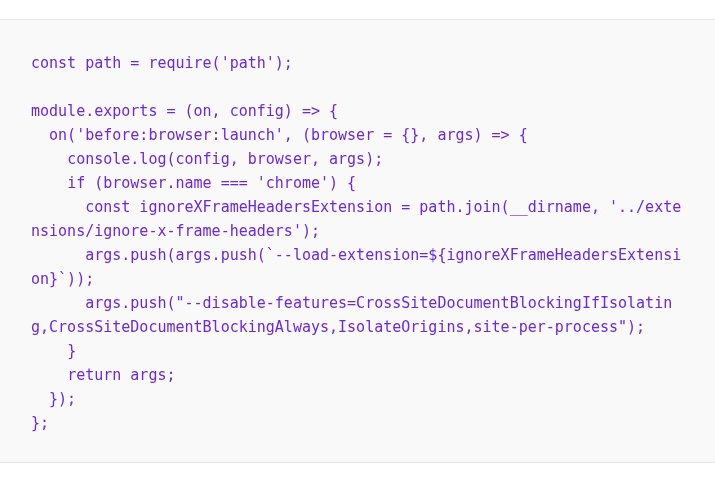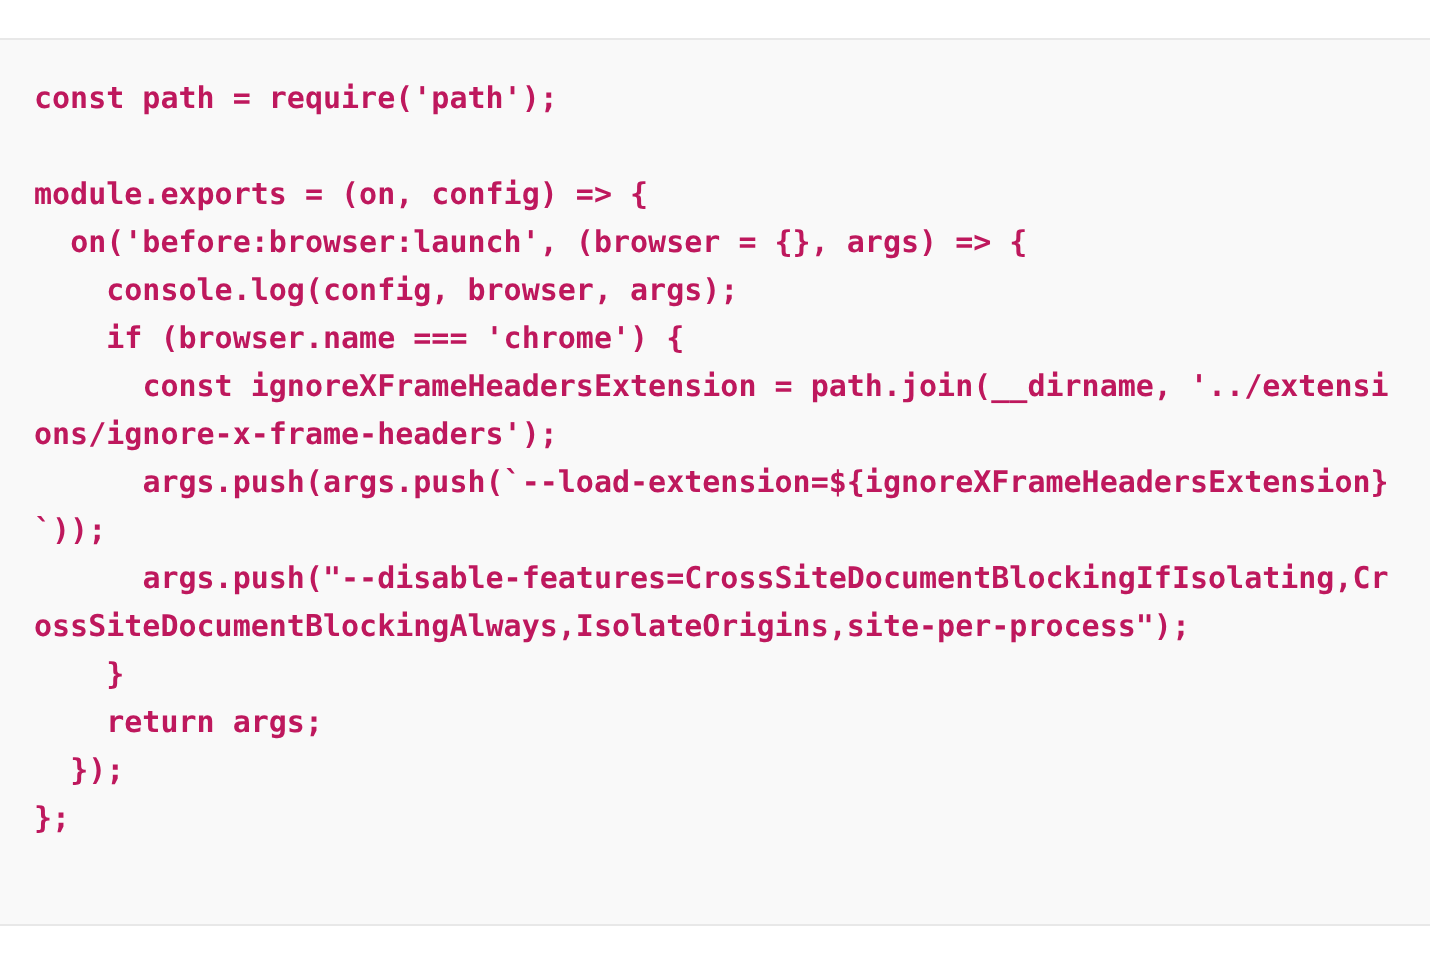--- a/index.html
+++ b/index.html
@@ -27,31 +27,30 @@
     border-top: 1px solid #e8e8e8;
     border-bottom: 1px solid #e8e8e8;
     box-sizing: border-box;
     width: 715px;
     height: 444px;
     padding: 17px 16px 16px 17px;
     overflow: hidden;
   }
 
   .code-block pre {
-    margin: 0;
+    margin: 14px;
     padding: 0;
     font-family: "DejaVu Sans Mono", monospace;
     font-size: 15px;
     line-height: 24px;
-    color: #be185d;
+    color: #6d28d9;
     white-space: pre-wrap;
     word-break: break-all;
     overflow-wrap: anywhere;
     tab-size: 2;
-    font-weight: bold;
   }
 </style>
 </head>
 <body>
 
 <div class="page">
   <div class="code-block">
     <pre>const path = require('path');
 
 module.exports = (on, config) =&gt; {

